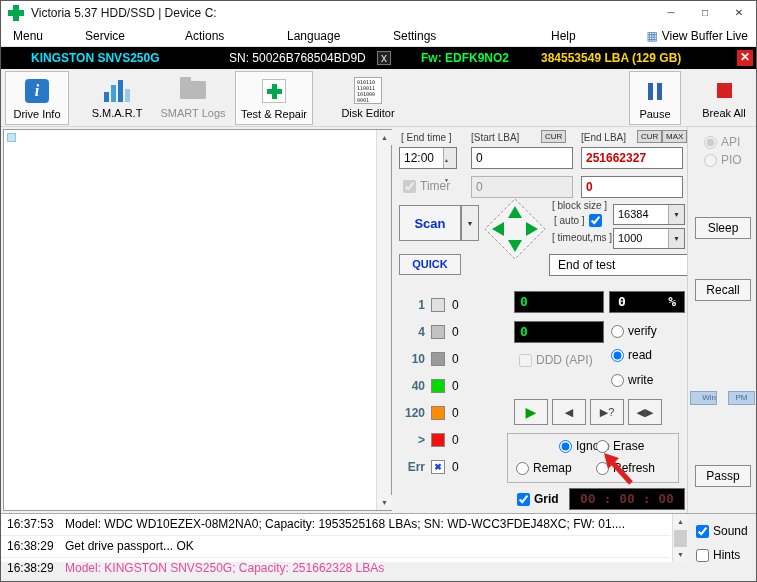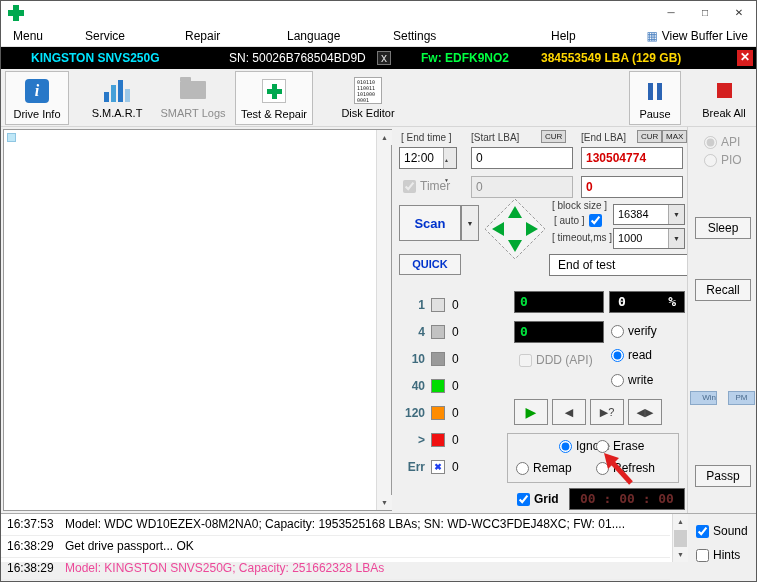--- a/index.html
+++ b/index.html
@@ -108,31 +108,32 @@
 </head>
 <body>
 
 <div id="window">
 
   <div class="titlebar">
     <span class="app-icon">
         <span class="bar-v"></span>
         <span class="bar-h"></span>
       </span>
+    <span class="title-text">Victoria 5.37 HDD/SSD | Device C:</span>
     <span class="win-controls">
       <span class="win-btn">─</span>
       <span class="win-btn">□</span>
       <span class="win-btn">✕</span>
     </span>
   </div>
 
   <div class="menubar">
     <span class="menu-item m0">Menu</span>
     <span class="menu-item m1">Service</span>
-    <span class="menu-item m2">Repair</span>
+    <span class="menu-item m2">Actions</span>
     <span class="menu-item m3">Language</span>
     <span class="menu-item m4">Settings</span>
     <span class="menu-item m5">Help</span>
     <span class="viewbuffer">
       <span class="vb-icon">▦</span>
       <span>View Buffer Live</span>
     </span>
   </div>
 
   <div class="devicebar">
@@ -221,21 +222,21 @@
     <span class="mini-btn" style="left:269px;top:3px;">MAX</span>
 
     <div class="tb" style="left:6px;top:20px;width:58px;">
       <span>12:00</span>
       <span class="spin-col">
         <span class="spin-cell">▲</span>
         <span class="spin-cell">▼</span>
       </span>
     </div>
     <div class="tb" style="left:78px;top:20px;width:102px;">0</div>
-    <div class="tb redval" style="left:188px;top:20px;width:102px;">130504774</div>
+    <div class="tb redval" style="left:188px;top:20px;width:102px;">251662327</div>
 
     <label class="chk-row gray" style="left:10px;top:52px;">
       <input type="checkbox" checked="" disabled="" style="">
       <span>Timer</span>
     </label>
     <div class="tb disabled" style="left:78px;top:49px;width:102px;">0</div>
     <div class="tb redval" style="left:188px;top:49px;width:102px;">0</div>
 
     <button class="scan-btn" style="left:6px;top:78px;width:62px;height:36px;">Scan</button>
     <button class="drop-btn" style="left:68px;top:78px;width:18px;height:36px;">▼</button>

